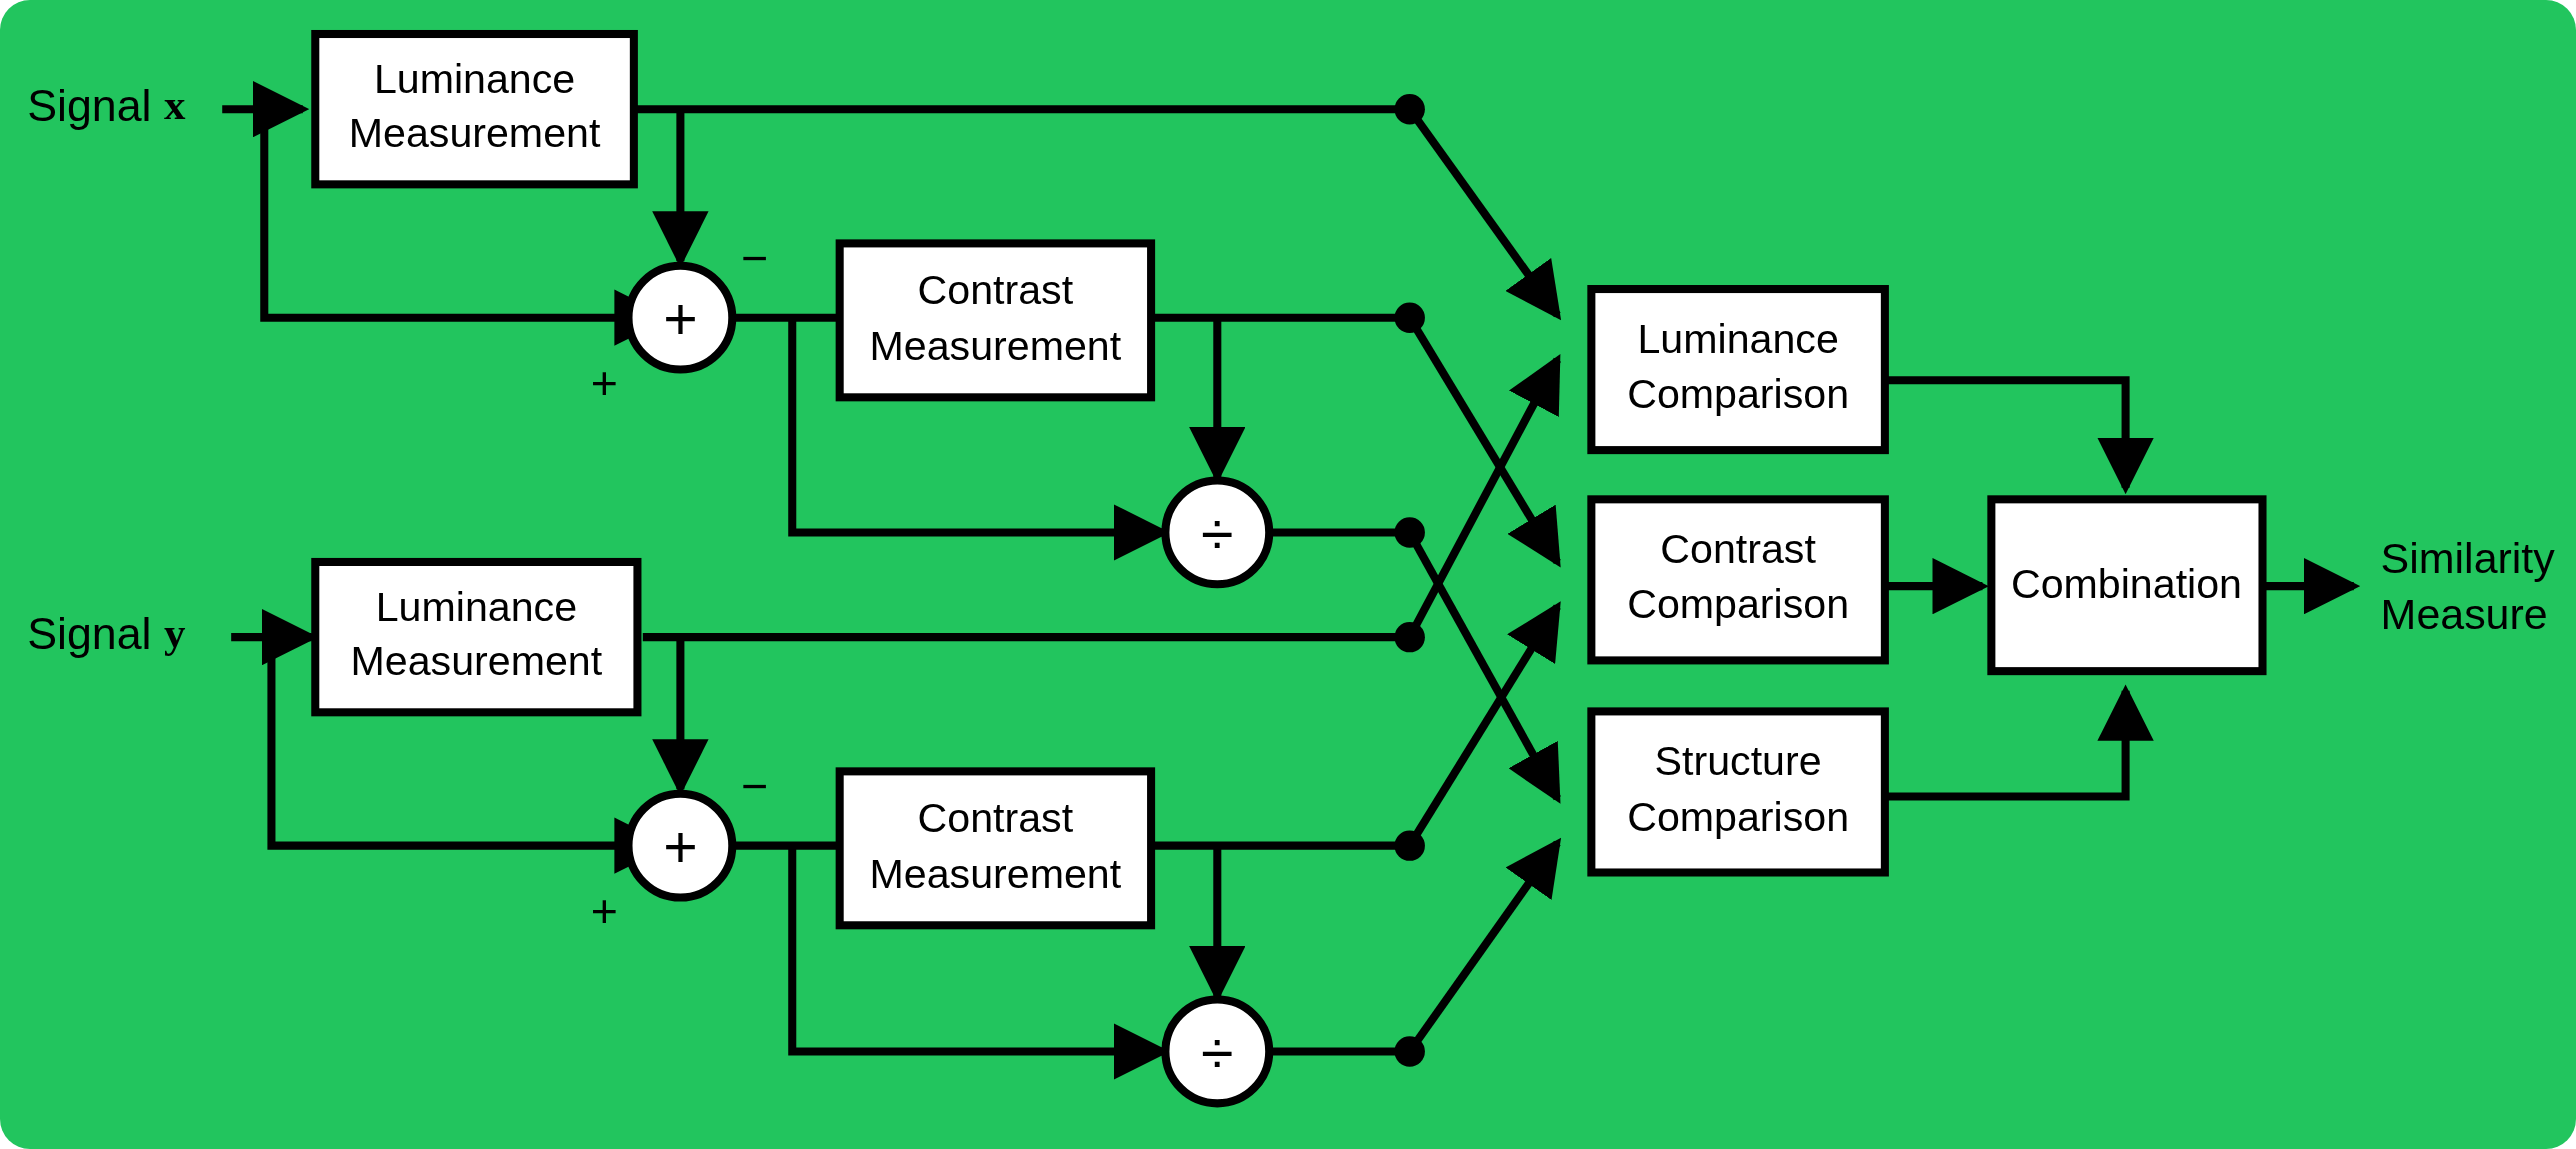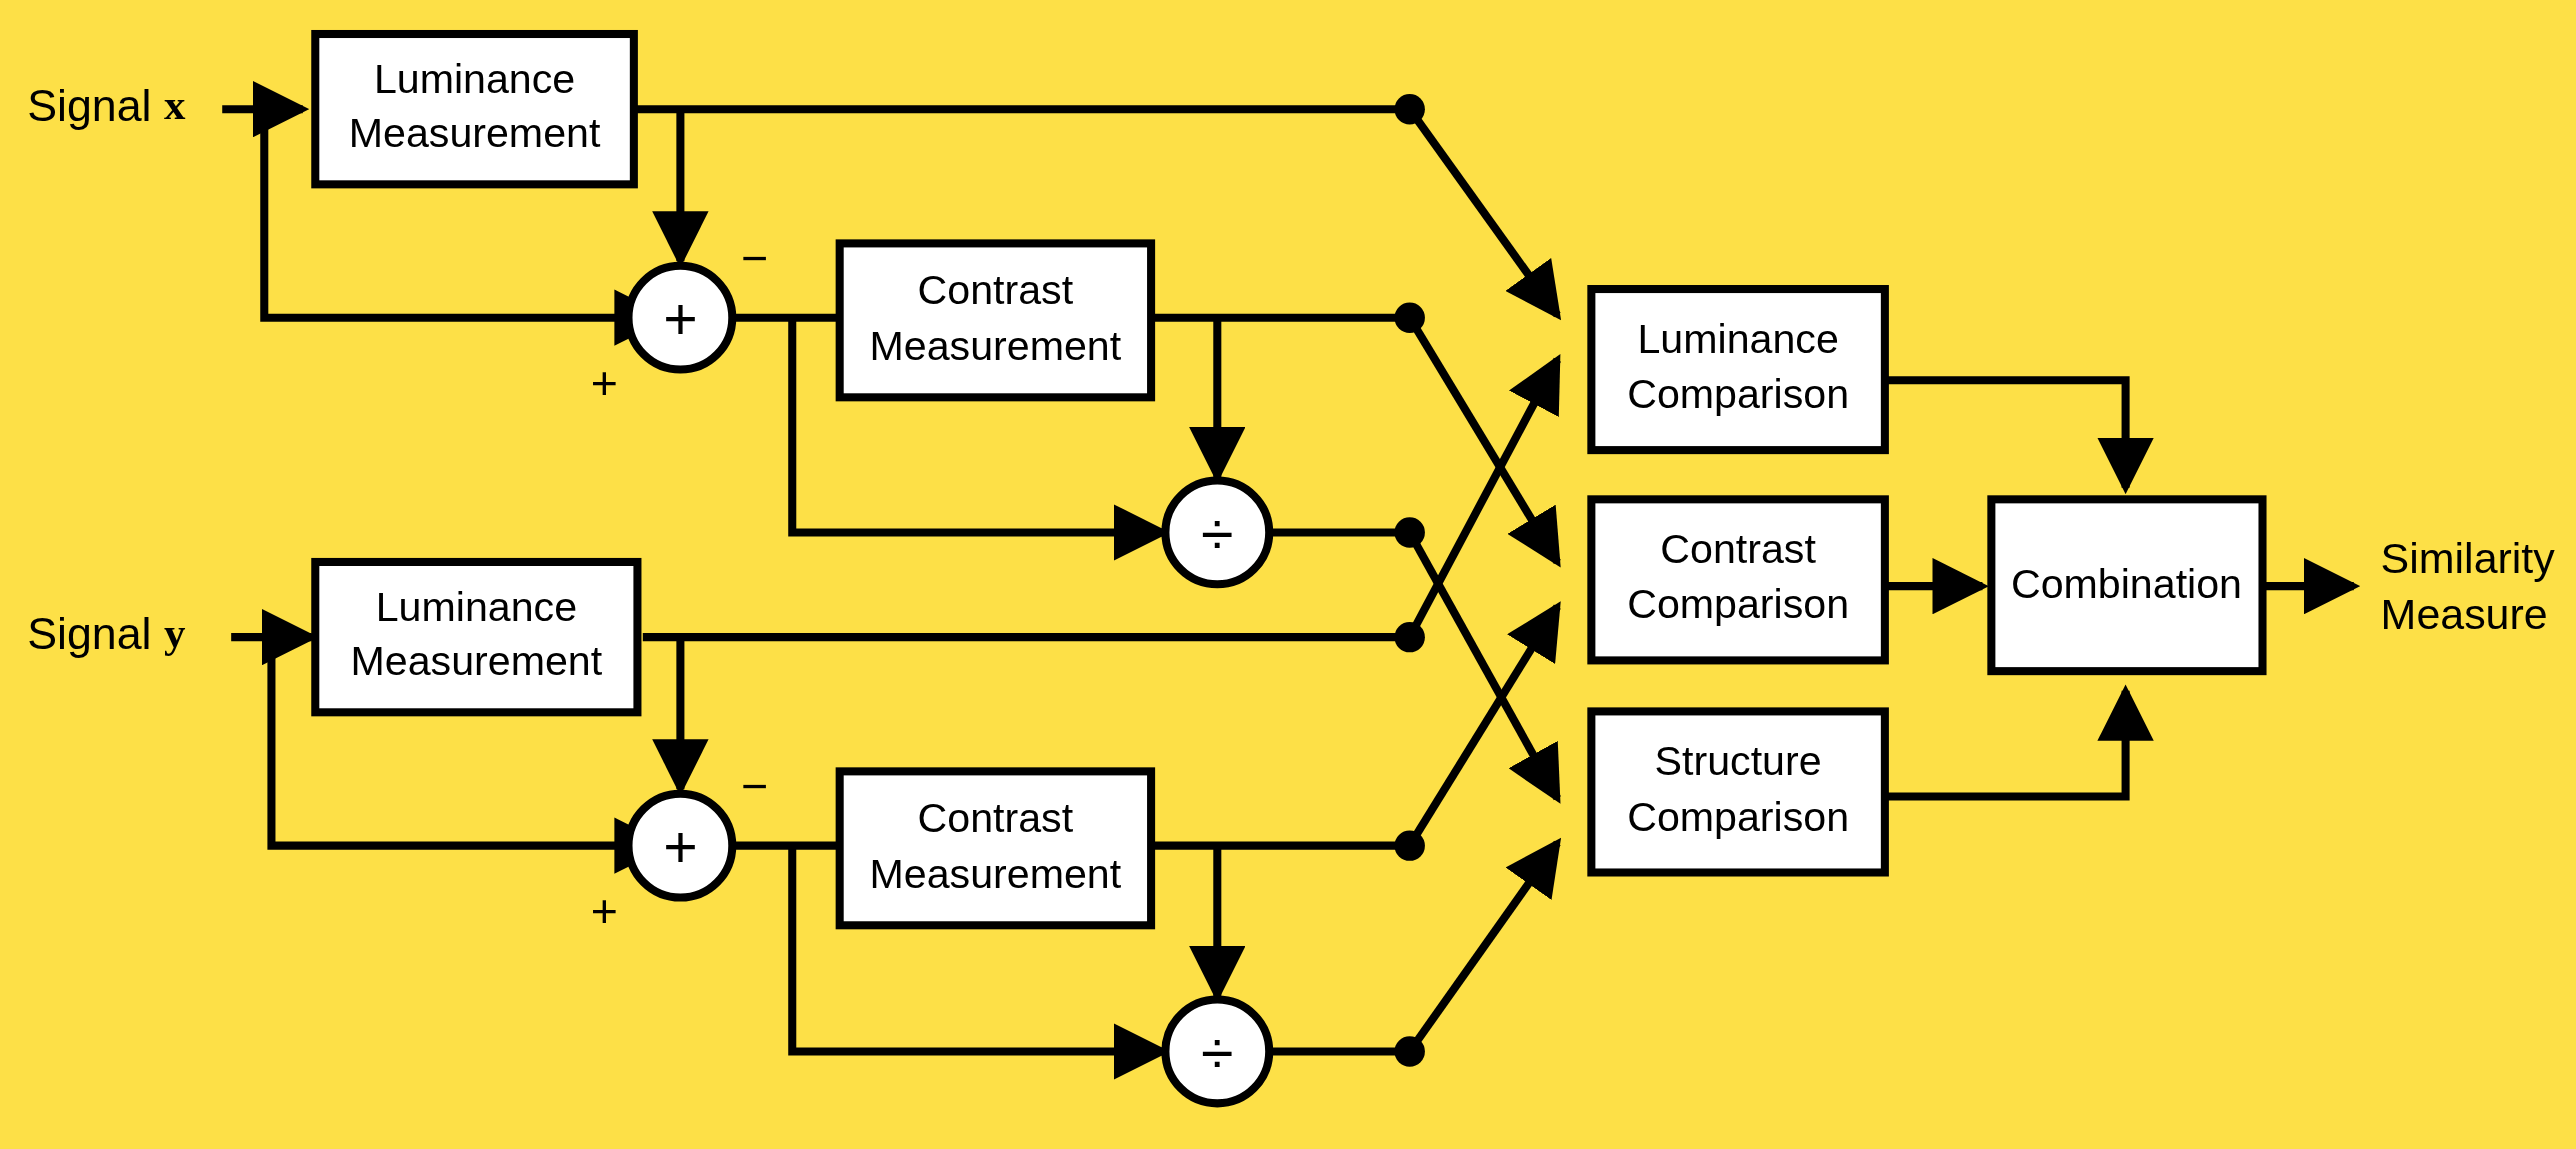--- a/index.html
+++ b/index.html
@@ -10,21 +10,22 @@
   body {
     width: 2576px;
     height: 1149px;
     font-family: "Liberation Sans", sans-serif;
     overflow: hidden;
   }
   #diagram-root {
     position: relative;
     width: 2576px;
     height: 1149px;
-    background: #fde047;
+    background: #22c55e;
+    border-radius: 30px;
   }
   svg#ssim-svg {
     display: block;
     width: 2576px;
     height: 1149px;
   }
   .blk {
     fill: #ffffff;
     stroke: #000000;
     stroke-width: 9;

